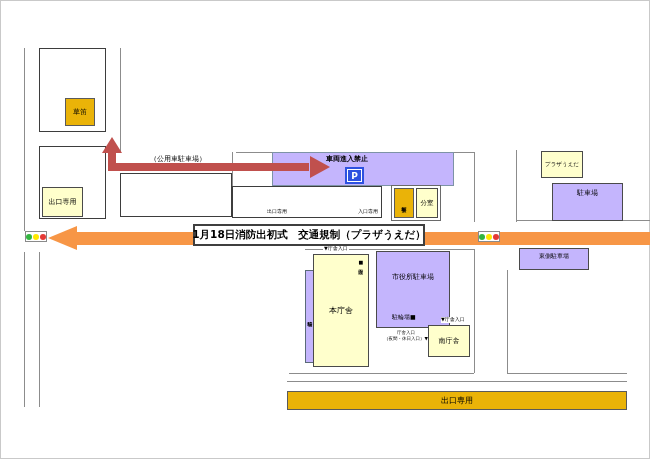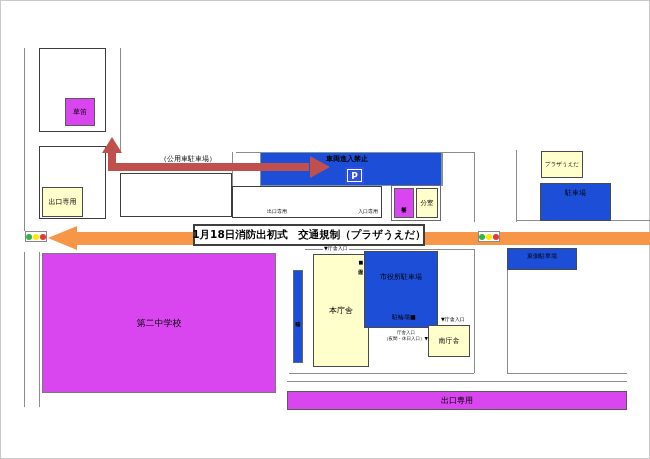--- a/index.html
+++ b/index.html
@@ -4,22 +4,22 @@
 <style>
   html,body{margin:0;padding:0;background:#fff;}
   #map{position:relative;width:650px;height:459px;background:#ffffff;
        box-shadow:inset 0 0 0 1px #c9c9c9;overflow:hidden;
        font-family:"DejaVu Sans","Liberation Sans",sans-serif;color:#000;}
   .line{position:absolute;background:#8c8c8c;}
   .blk{position:absolute;box-sizing:border-box;border:1px solid #4a4a4a;
        display:flex;align-items:center;justify-content:center;text-align:center;}
   .white{background:#ffffff;border-color:#3d3d3d;}
   .yellow{background:#FFFFCC;}
-  .blue{background:#1d4ed8;border-color:#7d93a6;}
-  .gray{background:#d946ef;border-color:#5a5a5a;}
+  .blue{background:#c4b5fd;border-color:#7d93a6;margin-left:12px;}
+  .gray{background:#eab308;border-color:#5a5a5a;}
   .lbl{position:absolute;white-space:nowrap;z-index:35;line-height:1.15;}
   .vtext{writing-mode:vertical-rl;text-orientation:upright;}
   .top-align{align-items:flex-start;}
   .signal{position:absolute;width:22px;height:11px;background:#fff;border:1px solid #8a8a8a;
           display:flex;align-items:center;justify-content:center;gap:1px;z-index:45;box-sizing:border-box;}
   .dot{width:6px;height:6px;border-radius:50%;}
   .dot.g{background:#33B540}.dot.y{background:#FFE800}.dot.r{background:#E53935}
   .orange{position:absolute;background:#F79646;z-index:30;}
   #orange-head{position:absolute;left:48px;top:226px;width:0;height:0;z-index:30;
           border-right:29px solid #F79646;border-top:12px solid transparent;border-bottom:12px solid transparent;}
@@ -75,21 +75,20 @@
     <span class="lbl tiny" style="right:3px;left:auto;bottom:2px;top:auto">入口専用</span>
   </div>
 
   <div class="blk white" style="left:391px;top:185px;width:50px;height:36px;border-color:#6a6a6a"></div>
   <div class="blk gray vtext" style="left:394px;top:188px;width:20px;height:30px;font-size:5px">大手町会館</div>
   <div class="blk yellow" style="left:416px;top:188px;width:22px;height:30px;font-size:6.5px">分室</div>
 
   <div class="blk yellow" style="left:541px;top:151px;width:42px;height:27px;font-size:5.5px">プラザうえだ</div>
   <div class="blk blue top-align" style="left:540px;top:183px;width:71px;height:38px;font-size:7px;padding-top:4px;border-color:#4a4a4a">駐車場</div>
 
-  <div class="blk gray" style="left:42px;top:253px;width:234px;height:140px;font-size:9px;border-width:1.5px;border-color:#7a7a7a">第二中学校</div>
 
   <div class="blk blue vtext" style="left:293px;top:270px;width:10px;height:93px;font-size:5px;border-color:#5a6a78">駐輪場</div>
 
   <div class="blk yellow" style="left:313px;top:254px;width:56px;height:113px;font-size:8px">本庁舎</div>
   <div class="blk blue top-align" style="left:364px;top:251px;width:74px;height:77px;font-size:7px;padding-top:20px;border-color:#4a4a4a">市役所駐車場</div>
   <div class="blk yellow" style="left:428px;top:325px;width:42px;height:32px;font-size:7px">南庁舎</div>
   <div class="blk blue top-align" style="left:507px;top:248px;width:70px;height:22px;font-size:6px;padding-top:3px;border-color:#4a4a4a">東側駐車場</div>
 
   <div class="blk gray" style="left:287px;top:391px;width:340px;height:19px;font-size:8px;border-width:1.5px">出口専用</div>
 
@@ -117,15 +116,15 @@
     <span class="dot y"></span>
     <span class="dot r"></span>
   </div>
 
   <svg id="route-arrow" width="232" height="46" viewBox="0 0 232 46">
     <path d="M12,16 L12,31 L209,31" stroke="#C0504D" stroke-width="8" fill="none"></path>
     <polygon points="12,1 2,17 22,17" fill="#C0504D"></polygon>
     <polygon points="230,31 210,20 210,42" fill="#C0504D"></polygon>
   </svg>
 
-  <div class="lbl" style="left:140px;top:155px;width:76px;text-align:right;font-size:7px;z-index:25">（公用車駐車場）</div>
+  <div class="lbl" style="left:140px;top:155px;width:76px;text-align:center;font-size:7px;z-index:25">（公用車駐車場）</div>
 
 </div>
 
 </body></html>

